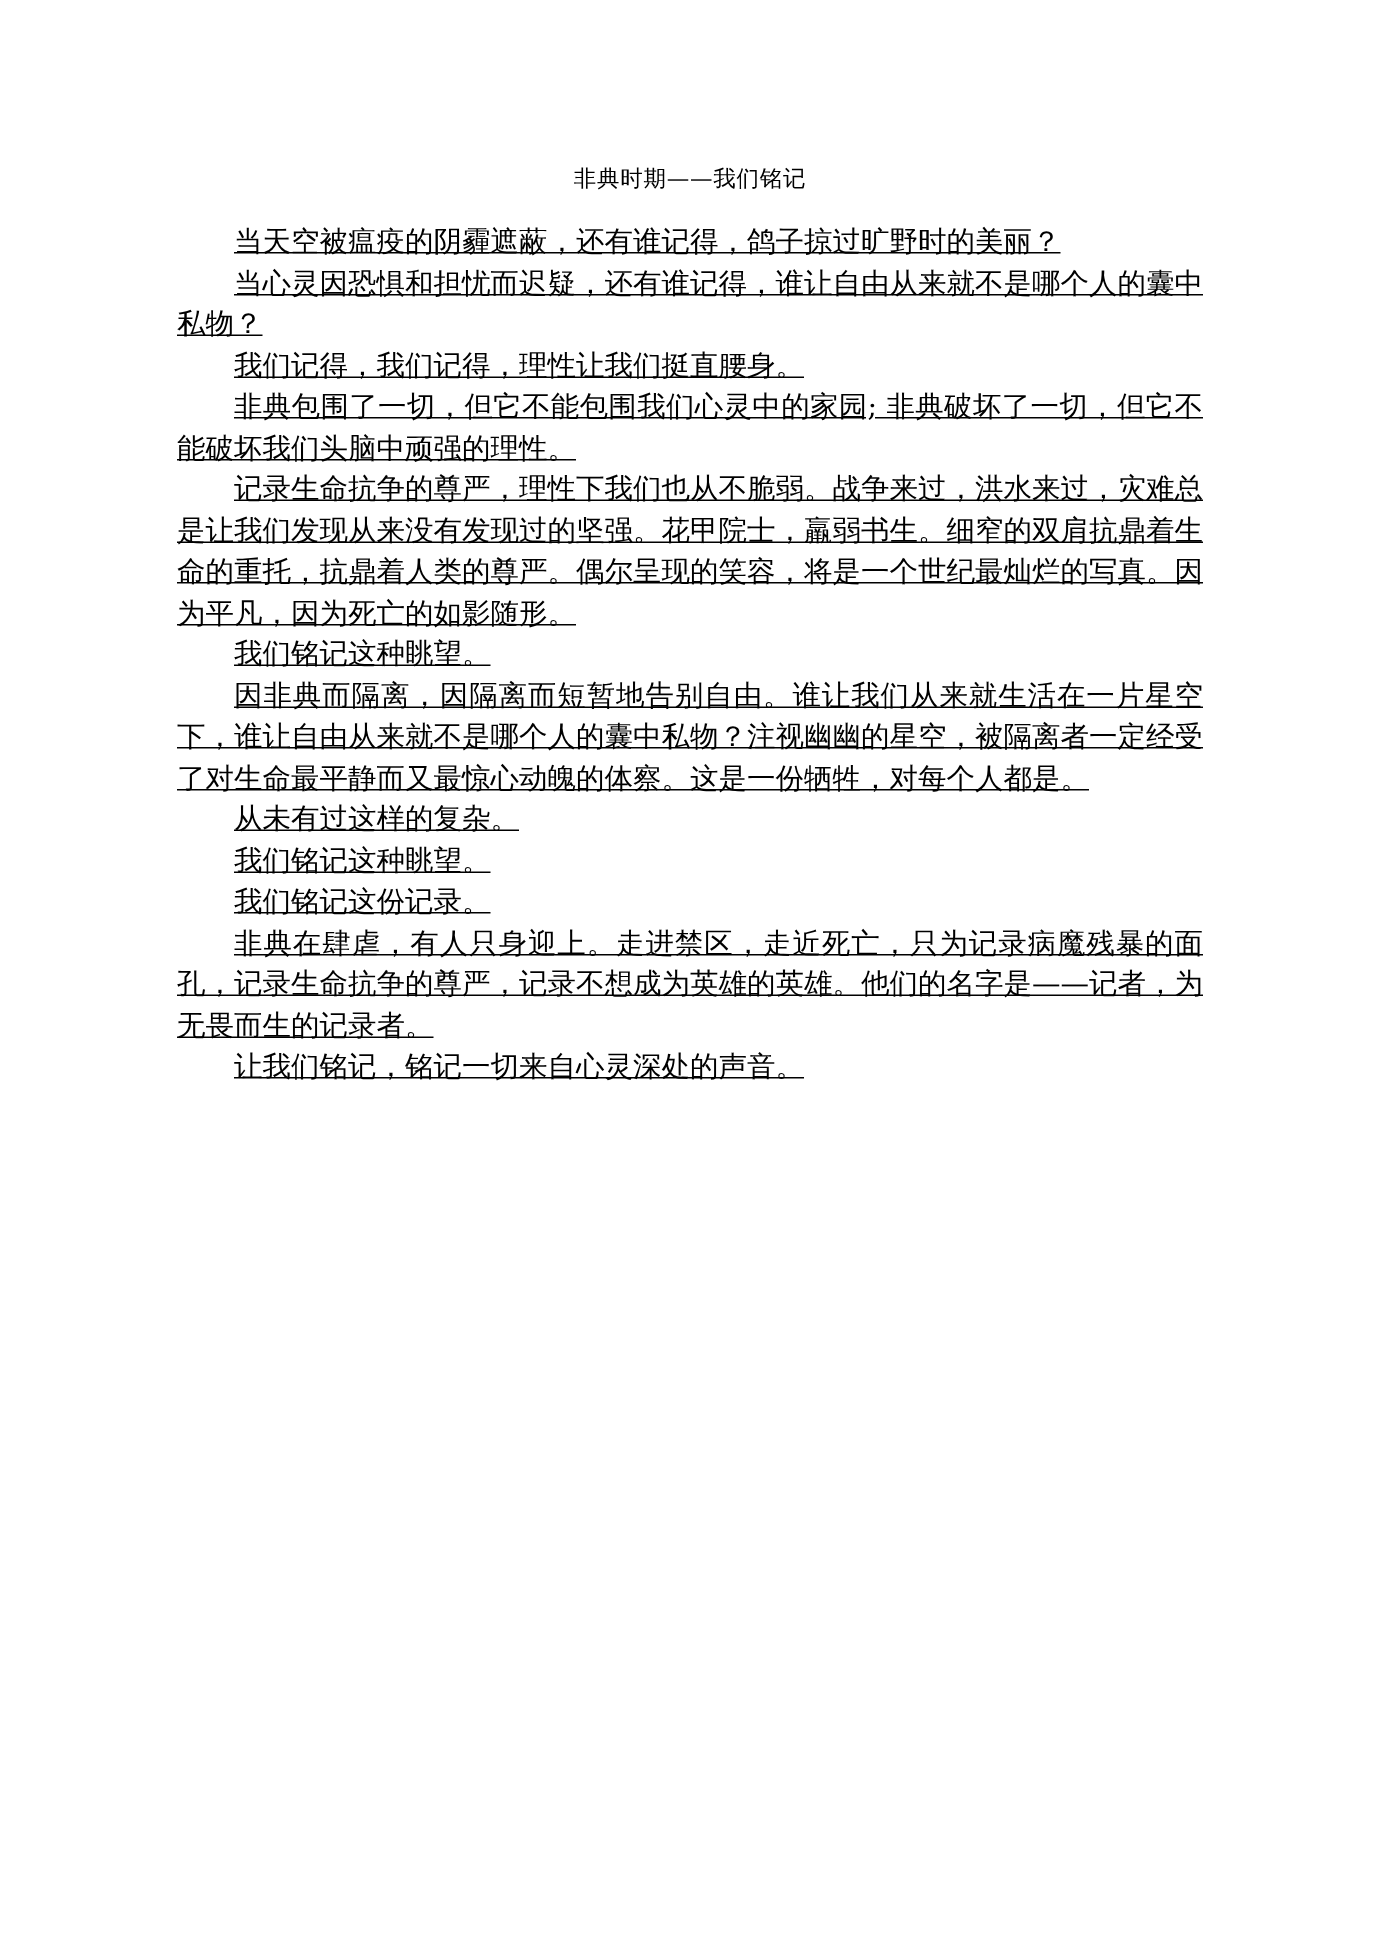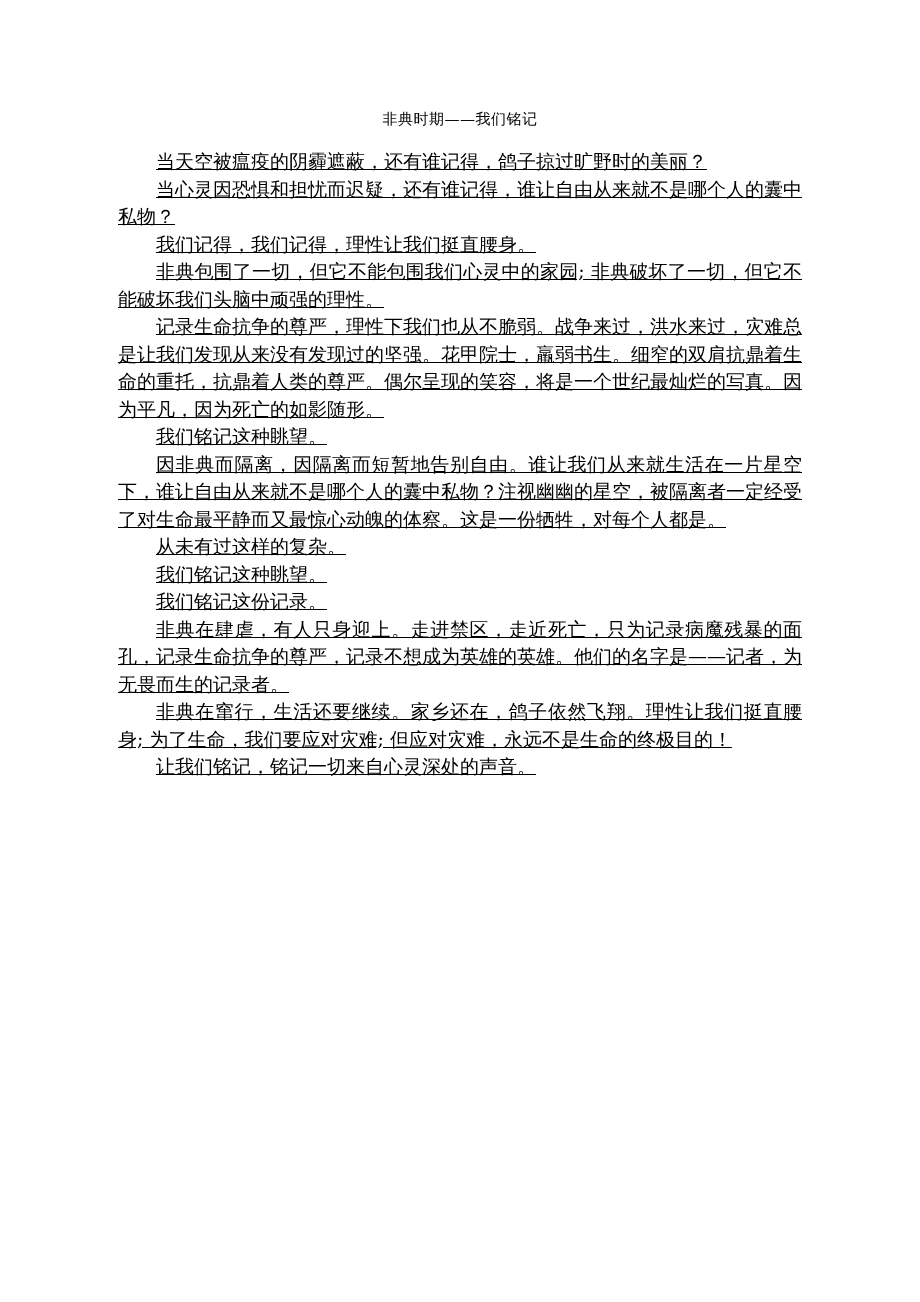--- a/index.html
+++ b/index.html
@@ -51,16 +51,15 @@
     <p class="para">当心灵因恐惧和担忧而迟疑，还有谁记得，谁让自由从来就不是哪个人的囊中私物？</p>
     <p class="para">我们记得，我们记得，理性让我们挺直腰身。</p>
     <p class="para">非典包围了一切，但它不能包围我们心灵中的家园; 非典破坏了一切，但它不能破坏我们头脑中顽强的理性。</p>
     <p class="para">记录生命抗争的尊严，理性下我们也从不脆弱。战争来过，洪水来过，灾难总是让我们发现从来没有发现过的坚强。花甲院士，羸弱书生。细窄的双肩抗鼎着生命的重托，抗鼎着人类的尊严。偶尔呈现的笑容，将是一个世纪最灿烂的写真。因为平凡，因为死亡的如影随形。</p>
     <p class="para">我们铭记这种眺望。</p>
     <p class="para">因非典而隔离，因隔离而短暂地告别自由。谁让我们从来就生活在一片星空下，谁让自由从来就不是哪个人的囊中私物？注视幽幽的星空，被隔离者一定经受了对生命最平静而又最惊心动魄的体察。这是一份牺牲，对每个人都是。</p>
     <p class="para">从未有过这样的复杂。</p>
     <p class="para">我们铭记这种眺望。</p>
     <p class="para">我们铭记这份记录。</p>
     <p class="para">非典在肆虐，有人只身迎上。走进禁区，走近死亡，只为记录病魔残暴的面孔，记录生命抗争的尊严，记录不想成为英雄的英雄。他们的名字是——记者，为无畏而生的记录者。</p>
-    <p class="para">非典在窜行，生活还要继续。家乡还在，鸽子依然飞翔。理性让我们挺直腰身; 为了生命，我们要应对灾难; 但应对灾难，永远不是生命的终极目的！</p>
     <p class="para">让我们铭记，铭记一切来自心灵深处的声音。</p>
   </div>
 </div>
 
 </body></html>

